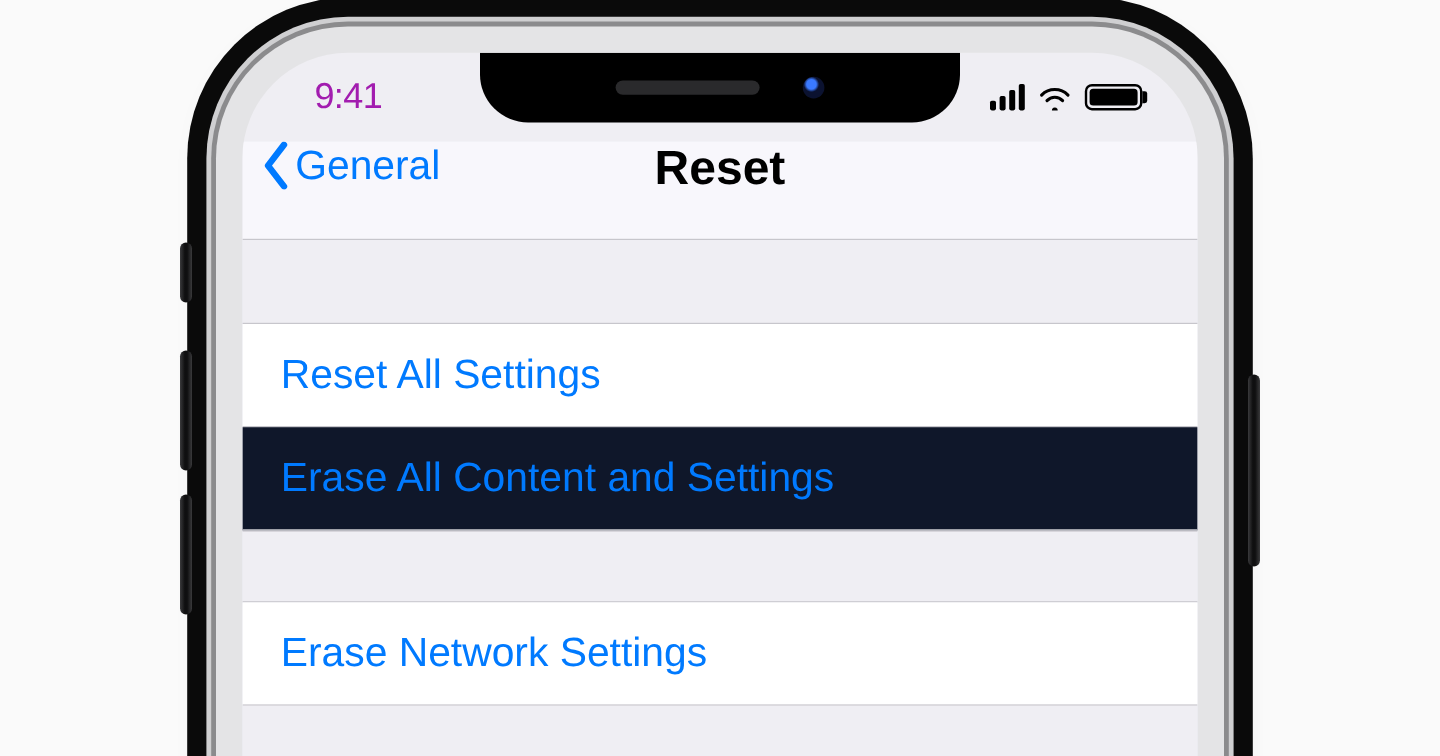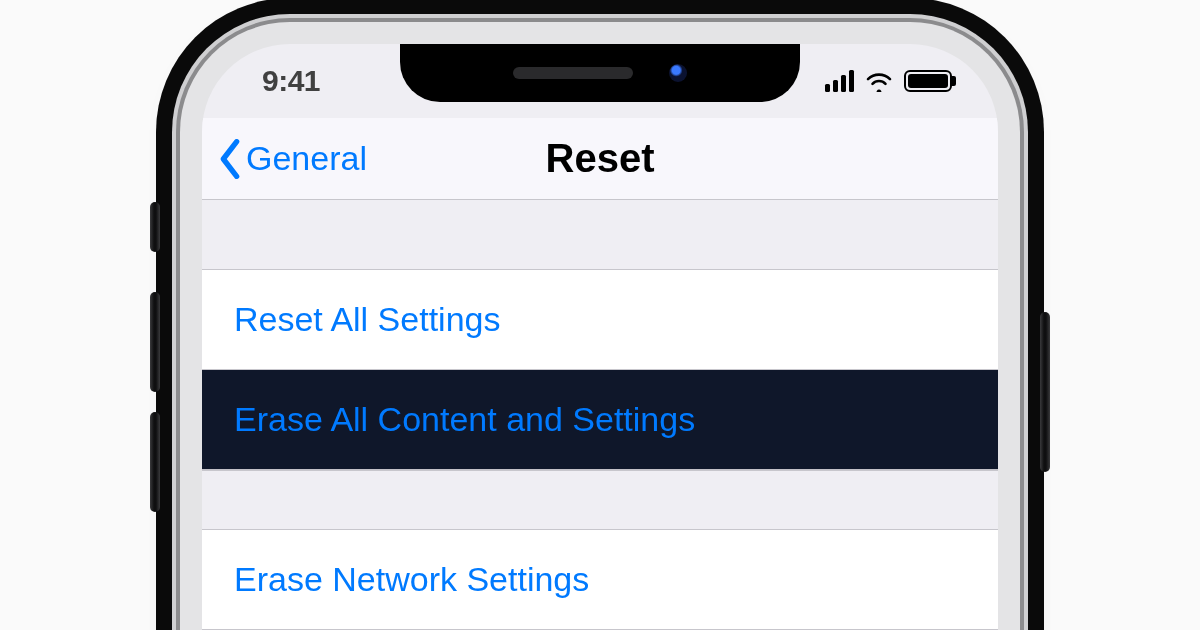--- a/index.html
+++ b/index.html
@@ -79,22 +79,22 @@
     top: 0; left: 0; right: 0;
     height: 74px;
     display: flex;
     justify-content: space-between;
     align-items: center;
     padding: 0 46px 0 60px;
     z-index: 4;
   }
   .status-time {
     font-size: 30px;
-    font-weight: 700;
-    color: #404040;
+    font-weight: 400;
+    color: #a21caf;
     letter-spacing: -0.5px;
     text-align: right;
   }
   .status-right {
     display: flex;
     align-items: center;
     gap: 10px;
   }
   .cell-bars {
     display: flex;
@@ -130,21 +130,21 @@
   .battery-fill{ width:100%; height:100%; background:#000; border-radius:3px;}
 
   
   .nav {
     position: absolute;
     top: 74px; left:0; right:0;
     height: 82px;
     background: #f8f7fc;
     border-bottom: 1px solid #c7c6cc;
     display: flex;
-    align-items: center;
+    align-items: flex-start;
     justify-content: center;
   }
   .nav-back {
     position: absolute;
     left: 14px;
     display: flex;
     align-items: center;
     gap: 2px;
     color: #007aff;
     font-size: 34px;
@@ -162,21 +162,21 @@
     position: absolute;
     top: 156px; left:0; right:0; bottom:0;
     background: #efeef3;
   }
   .group-gap {
     height: 70px;
     border-bottom: 1px solid #c7c6cc;
   }
   .group-gap.small { height: 60px; border-top: 1px solid #c7c6cc; }
   .row {
-    height: 100px;
+    height: 86px;
     background: #fff;
     border-bottom: 1px solid #c7c6cc;
     display: flex;
     align-items: center;
     padding: 0 32px;
     font-size: 34px;
     color: #007aff;
     font-weight: 400;
   }
   .row.selected {

